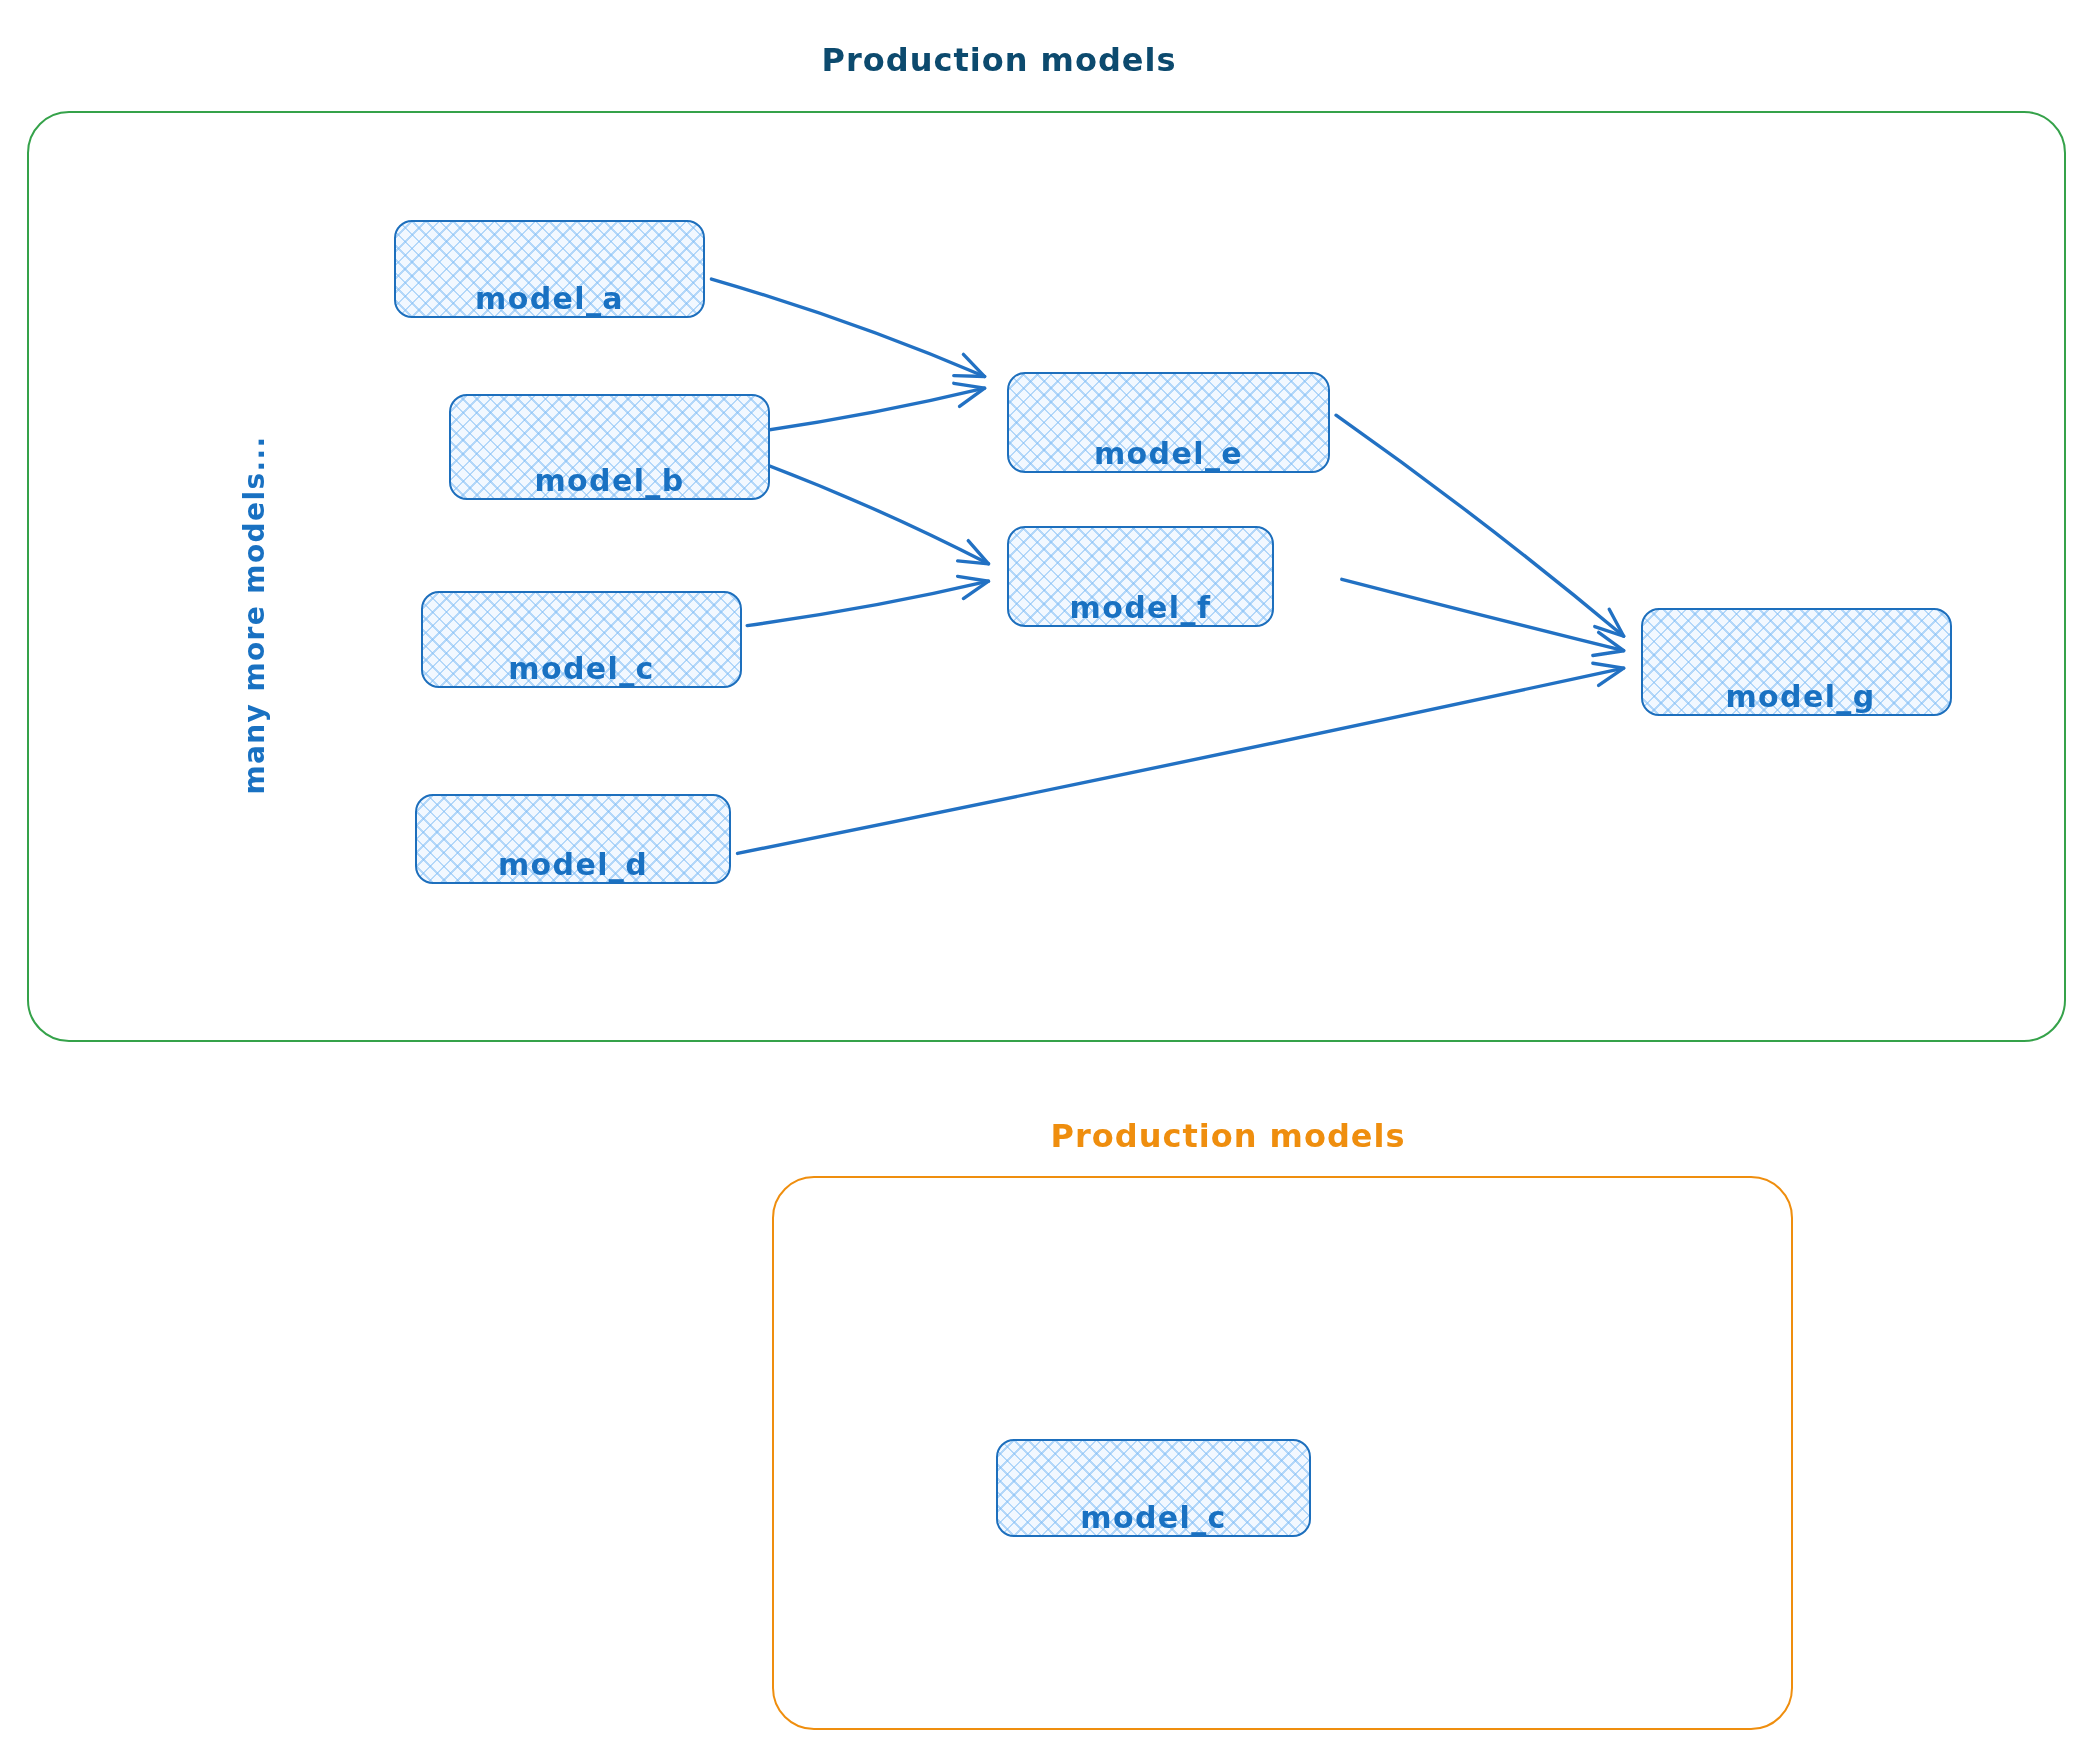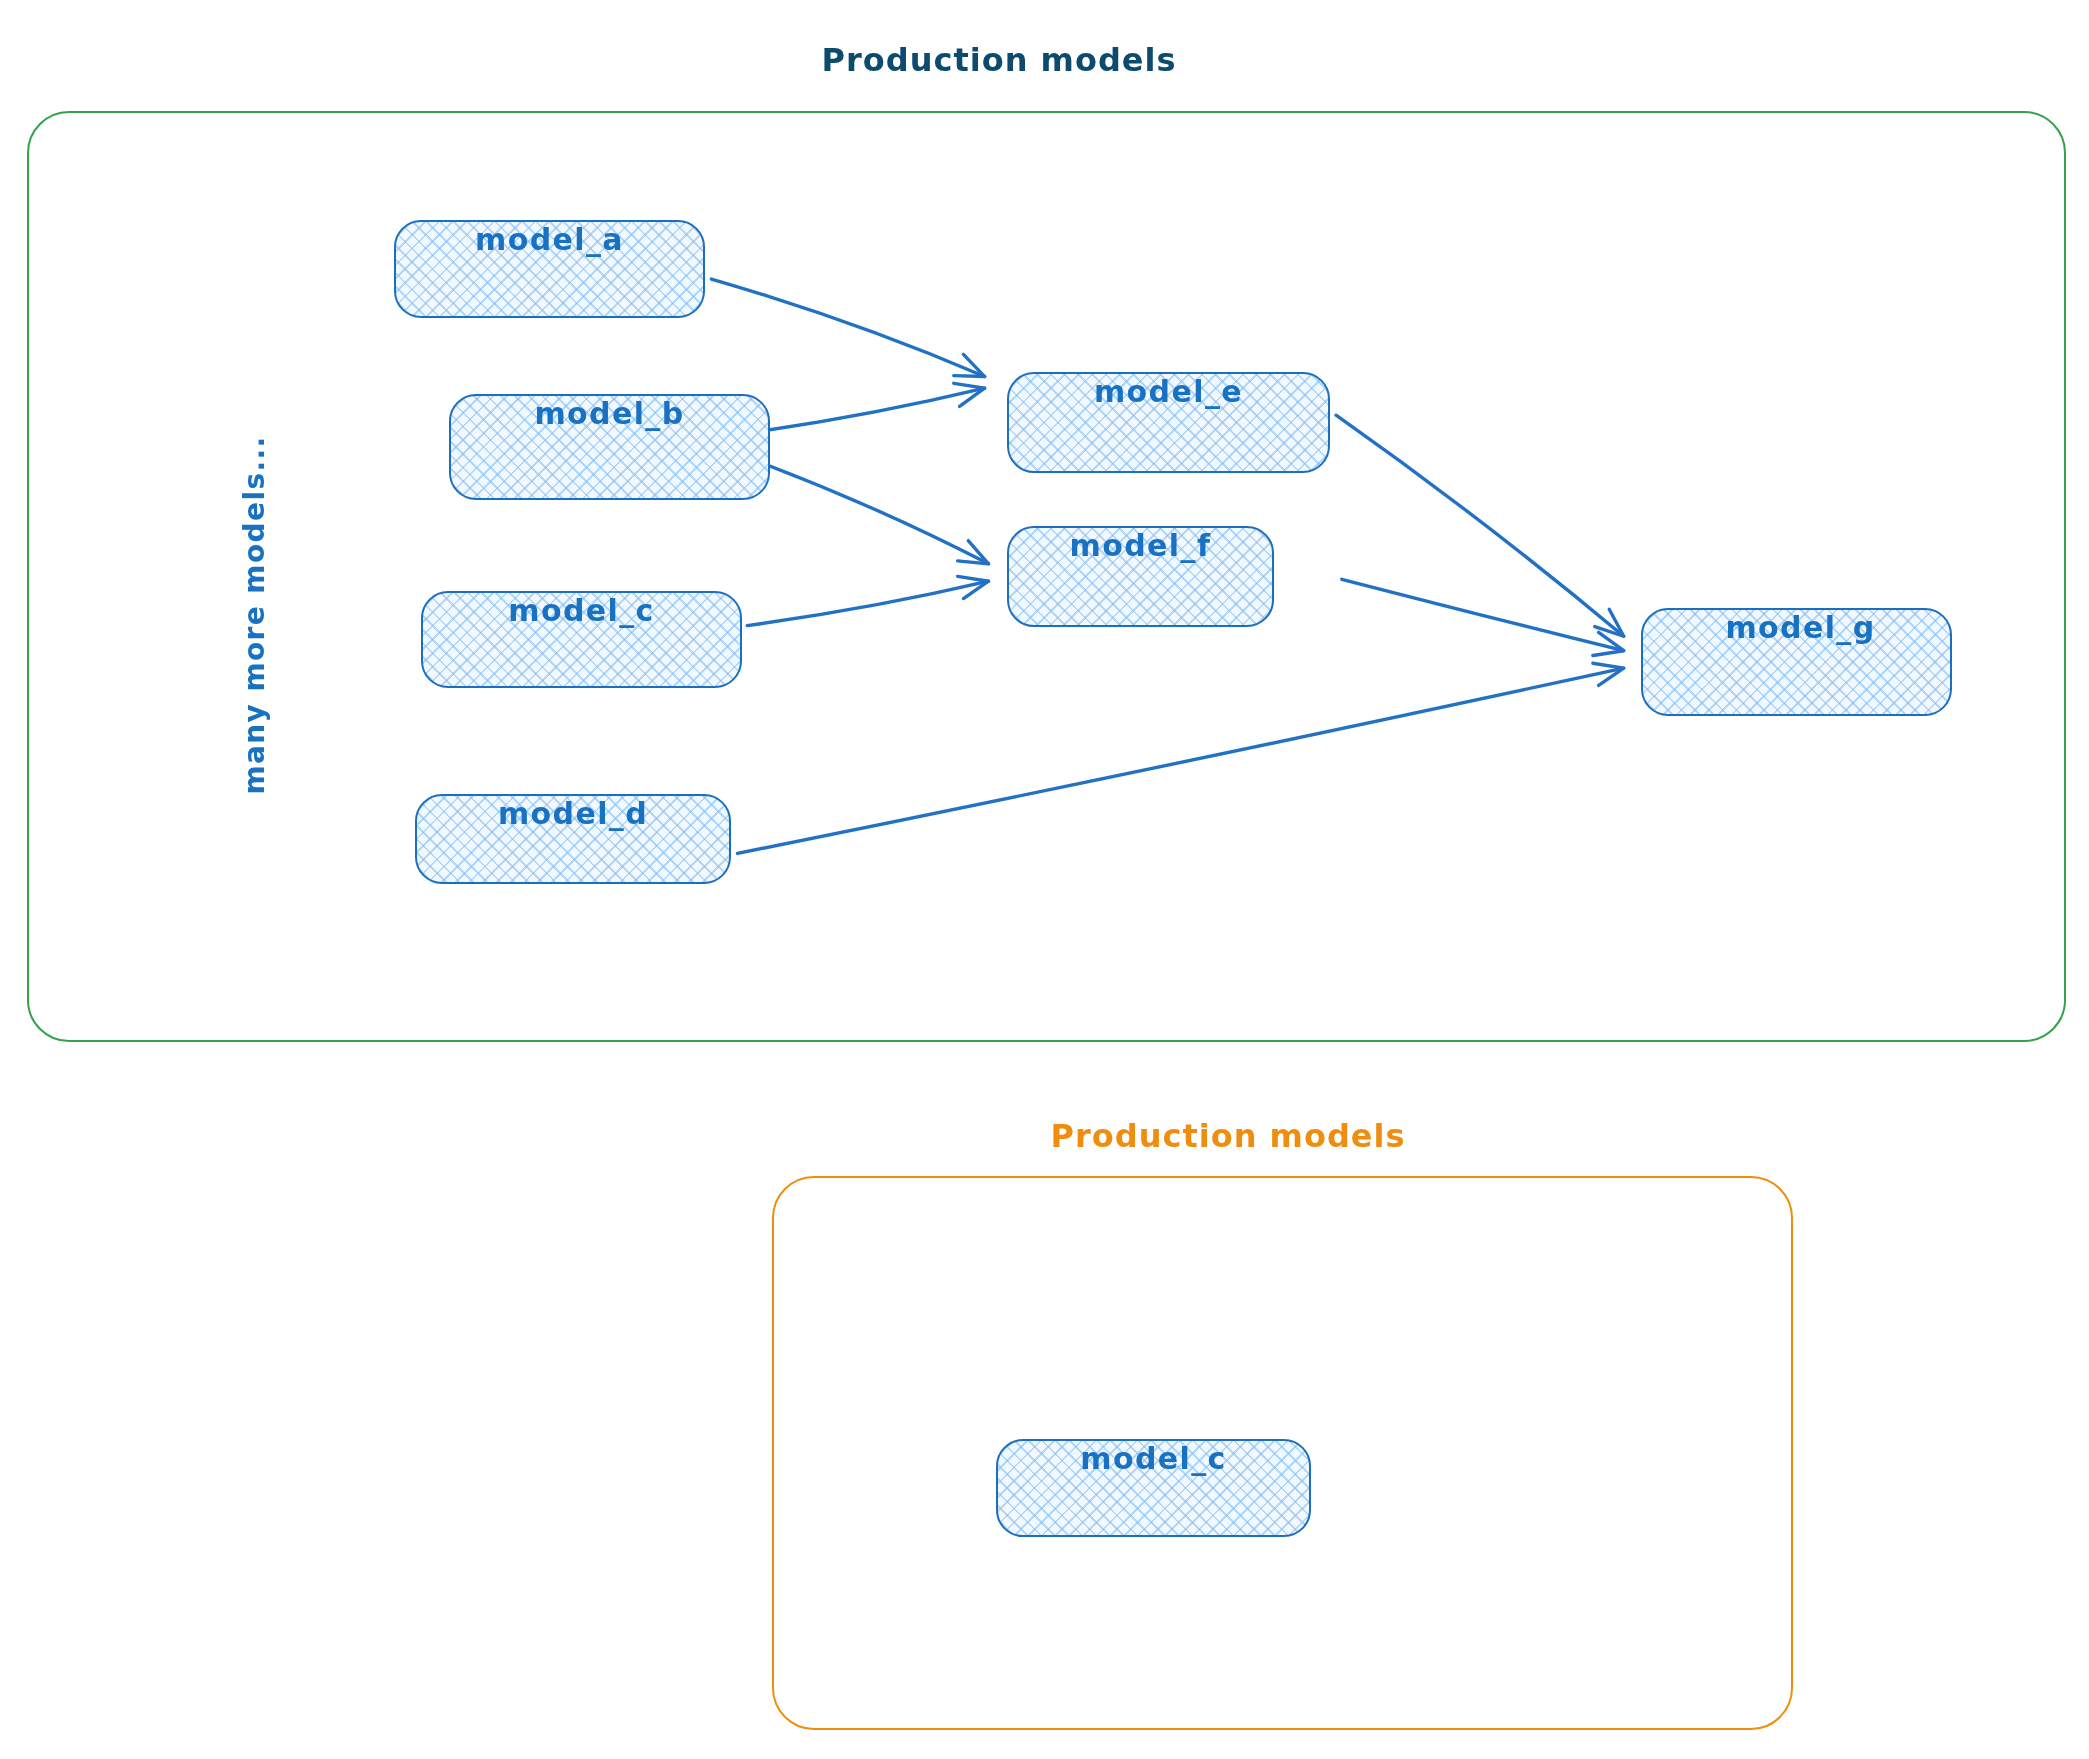--- a/index.html
+++ b/index.html
@@ -28,24 +28,24 @@
   .container-box {
     position: absolute;
     background: transparent;
     border-radius: 42px;
   }
   .container-green  { border: 2.9px solid #35a24a; }
   .container-orange { border: 2.9px solid #ef8e0e; }
   .node {
     position: absolute;
     display: flex;
-    align-items: flex-start;
+    align-items: flex-end;
     justify-content: center;
     border: 2.9px solid #1d6fbd;
-    border-radius: 27px;
+    border-radius: 18px;
     background-color: #f2f8ff;
     background-image:
       repeating-linear-gradient(45deg,  rgba(128,189,245,0.55) 0px, rgba(128,189,245,0.55) 1.9px, transparent 1.9px, transparent 9.7px),
       repeating-linear-gradient(135deg, rgba(128,189,245,0.55) 0px, rgba(128,189,245,0.55) 1.9px, transparent 1.9px, transparent 9.7px);
     box-sizing: border-box;
   }
   .node-label {
     font-size: 30px;
     font-weight: 600;
     letter-spacing: 1.4px;

